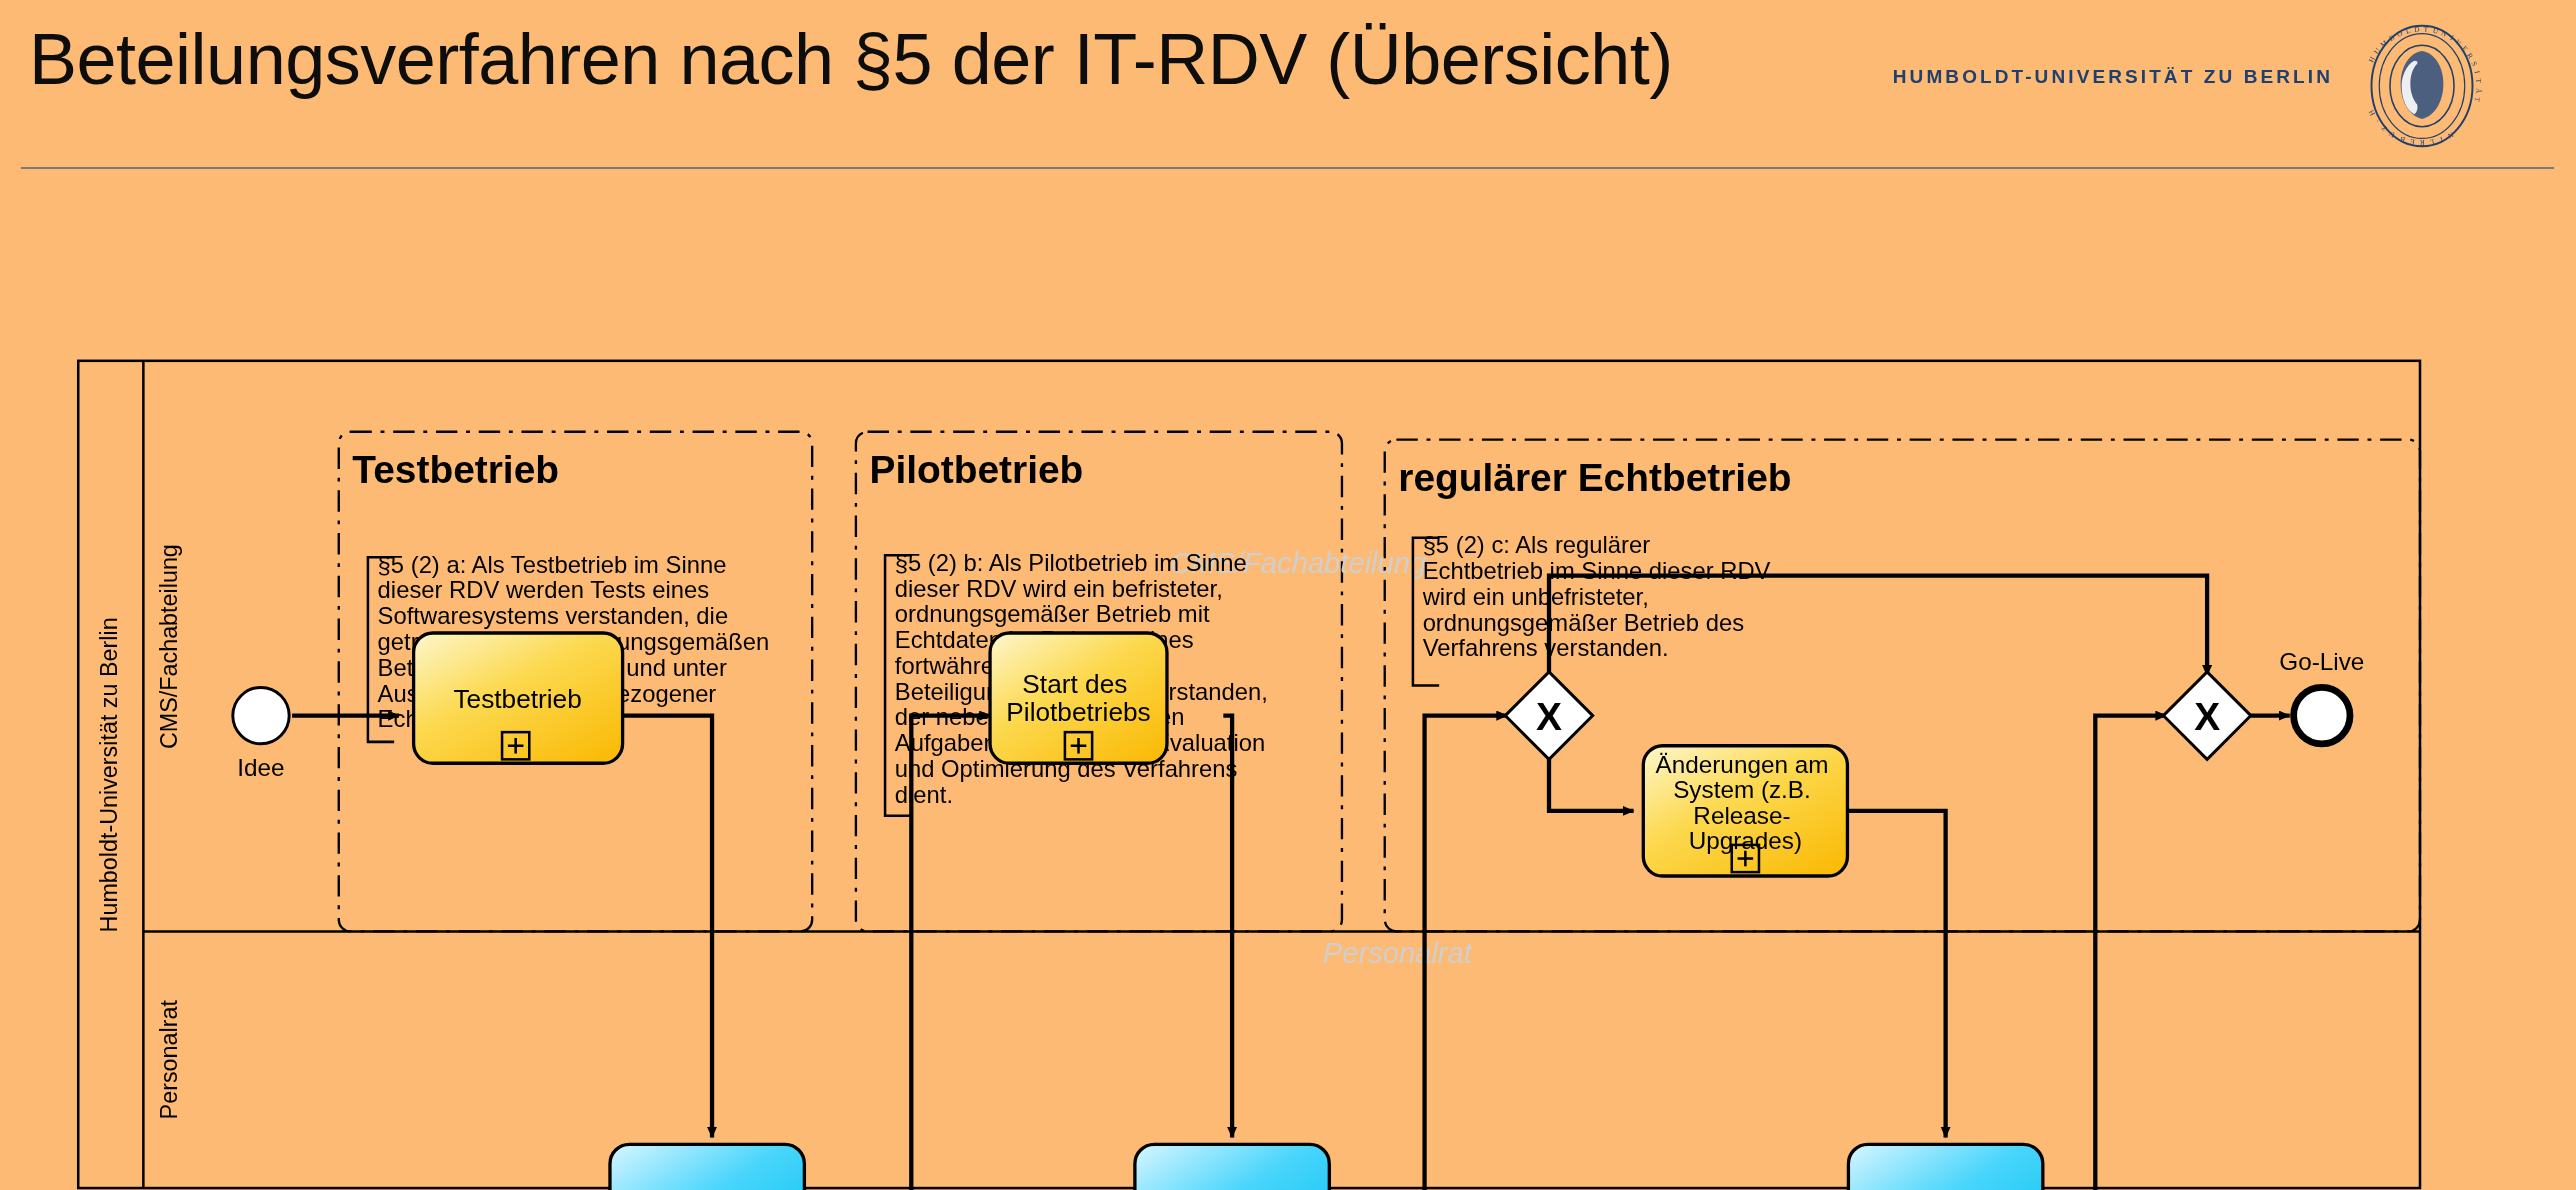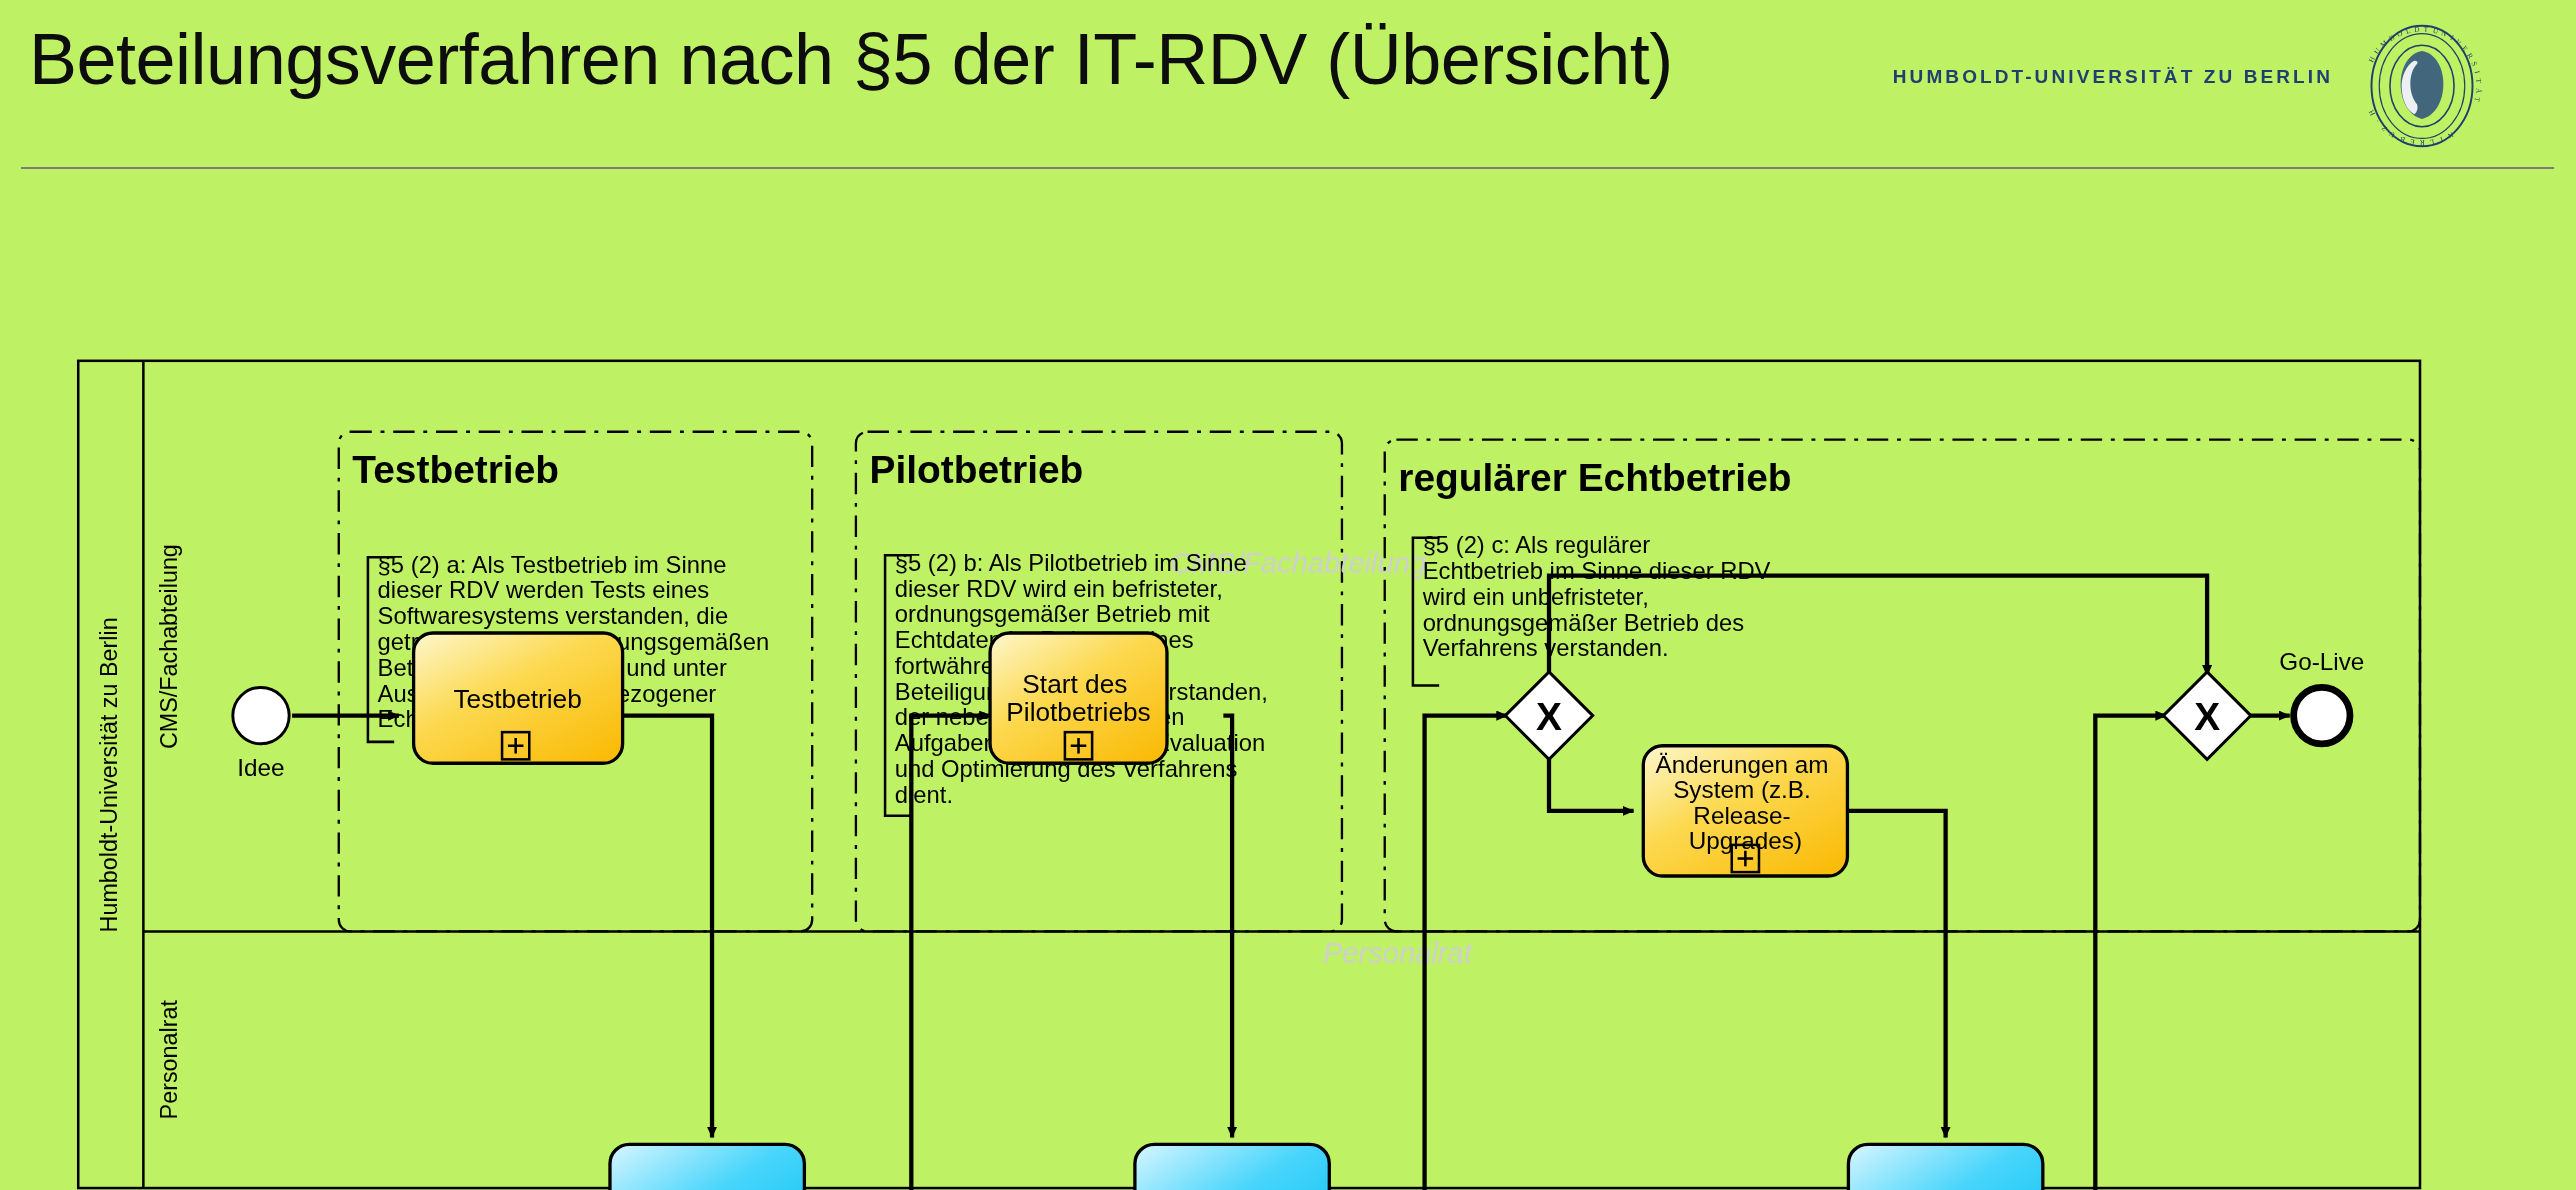--- a/index.html
+++ b/index.html
@@ -1,17 +1,17 @@
 <!DOCTYPE html>
 <html><head>
 <meta charset="utf-8">
 <style>
   html,body{margin:0;padding:0;background:#ffffff;}
   body{width:2576px;height:1190px;font-family:"Liberation Sans",sans-serif;overflow:hidden;}
-  #page{position:relative;width:2576px;height:1190px;background:#bef264;}
+  #page{position:relative;width:2576px;height:1190px;background:#fdba74;}
 
   
   #header{position:absolute;left:0;top:0;width:2576px;height:180px;}
   #page-title{position:absolute;left:29px;top:23px;font-size:72px;line-height:1.0;
               color:#0d0d0d;white-space:nowrap;letter-spacing:-0.5px;}
   #brand{position:absolute;right:243px;top:66px;font-size:19px;letter-spacing:3.1px;
          color:#1f3f6e;font-weight:bold;white-space:nowrap;}
   #logo{position:absolute;right:86px;top:17.5px;width:136px;height:136px;}
   #header-rule{position:absolute;left:21.4px;top:167px;width:2533px;height:1.9px;background:#7a7a7a;}
 

